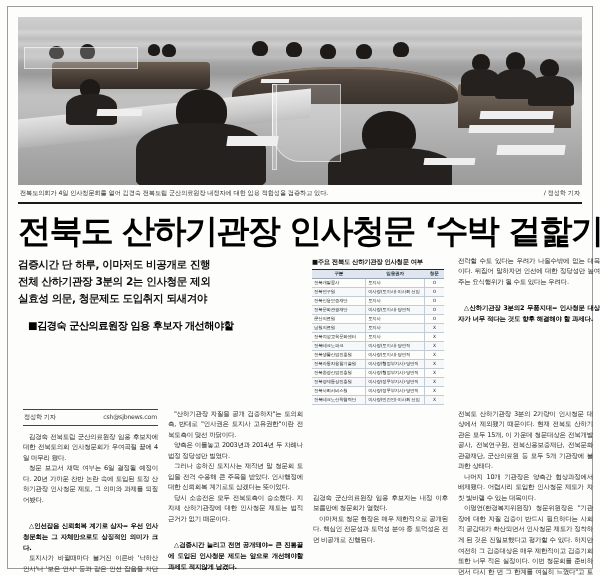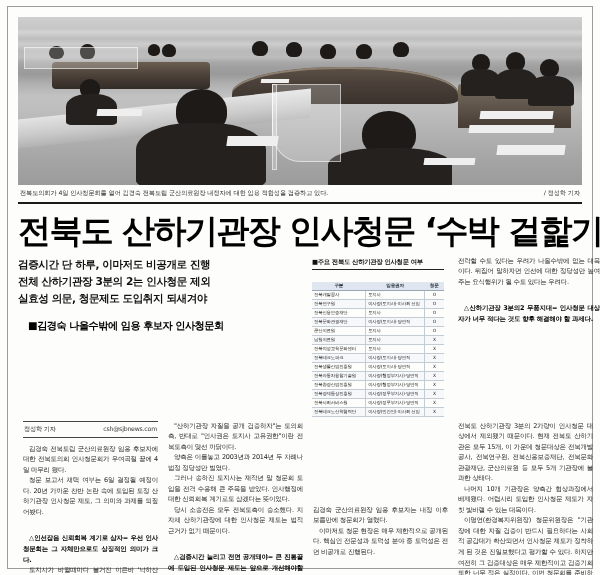--- a/index.html
+++ b/index.html
@@ -182,21 +182,21 @@
   .upper-right{ width: 148px; flex: 0 0 148px; padding-left: 6px; box-sizing: border-box; }
 
   
   .tbl-title {
     font-size: 6.4px;
     font-weight: 800;
     letter-spacing: -0.3px;
     color: #111;
     padding: 2px 0 2px 0;
     border-bottom: 1px solid #222;
-    margin-bottom: 12px;
+    margin-bottom: 0;
   }
   table.ctbl {
     width: 100%;
     border-collapse: collapse;
     font-size: 4.4px;
     letter-spacing: -0.2px;
     table-layout: fixed;
   }
   table.ctbl th {
     background: #dfe6ef;
@@ -323,21 +323,21 @@
     <div class="rule-thick"></div>
 
     <div class="headline">전북도 산하기관장 인사청문 ‘수박 겉핥기’</div>
 
     <div class="upper">
 
       <div class="upper-left">
         <div class="deck">검증시간 단 하루, 이마저도 비공개로 진행</div>
         <div class="deck">전체 산하기관장 3분의 2는 인사청문 제외</div>
         <div class="deck">실효성 의문, 청문제도 도입취지 되새겨야</div>
-        <div class="kicker">■김경숙 나올수밖에 임용 후보자 인사청문회</div>
+        <div class="kicker">■김경숙 군산의료원장 임용 후보자 개선해야할</div>
       </div>
 
       <div class="upper-mid">
         <div class="tbl-title">■주요 전북도 산하기관장 인사청문 여부</div>
         <table class="ctbl">
           <thead>
             <tr>
               <th class="h1">구분</th>
               <th class="h2">임용권자</th>
               <th class="h3">청문</th>

